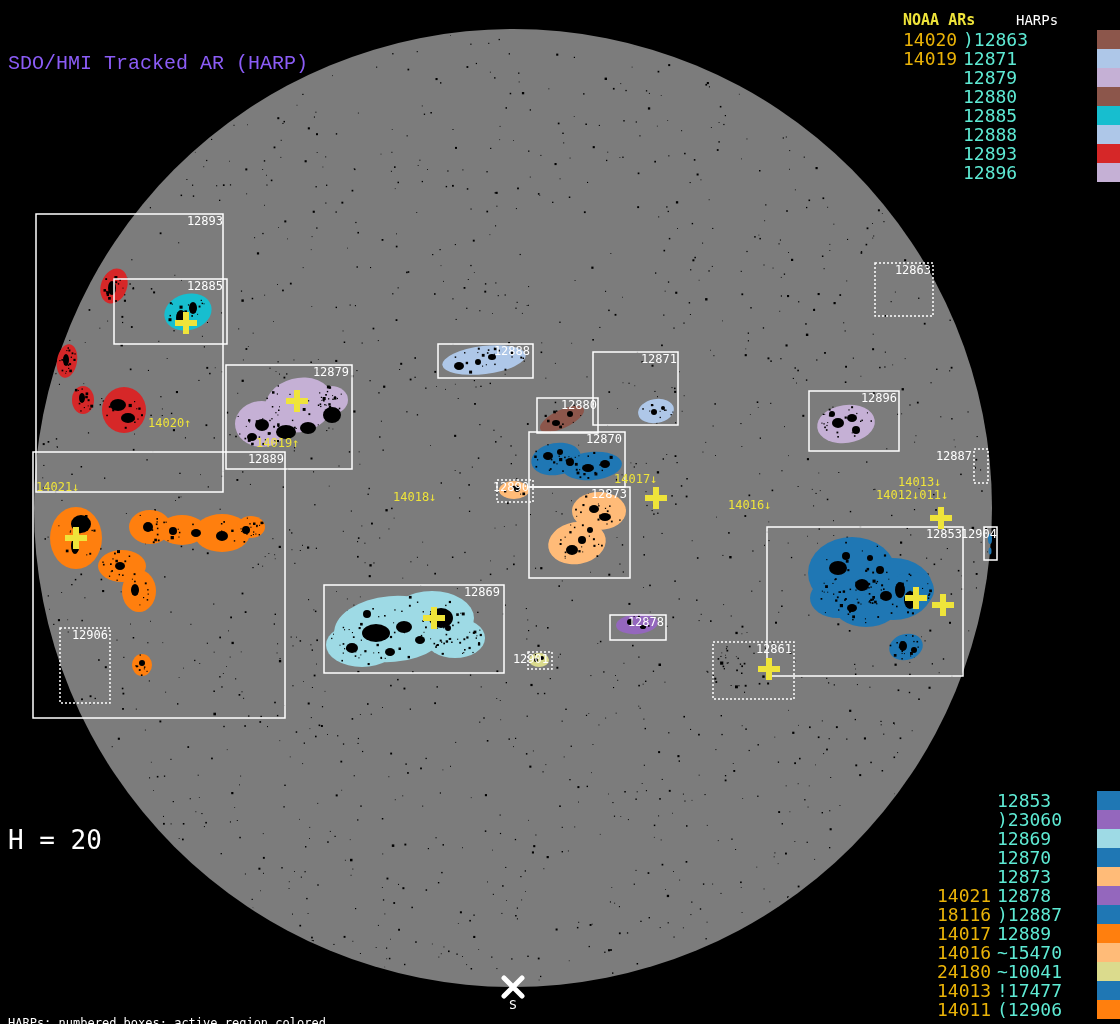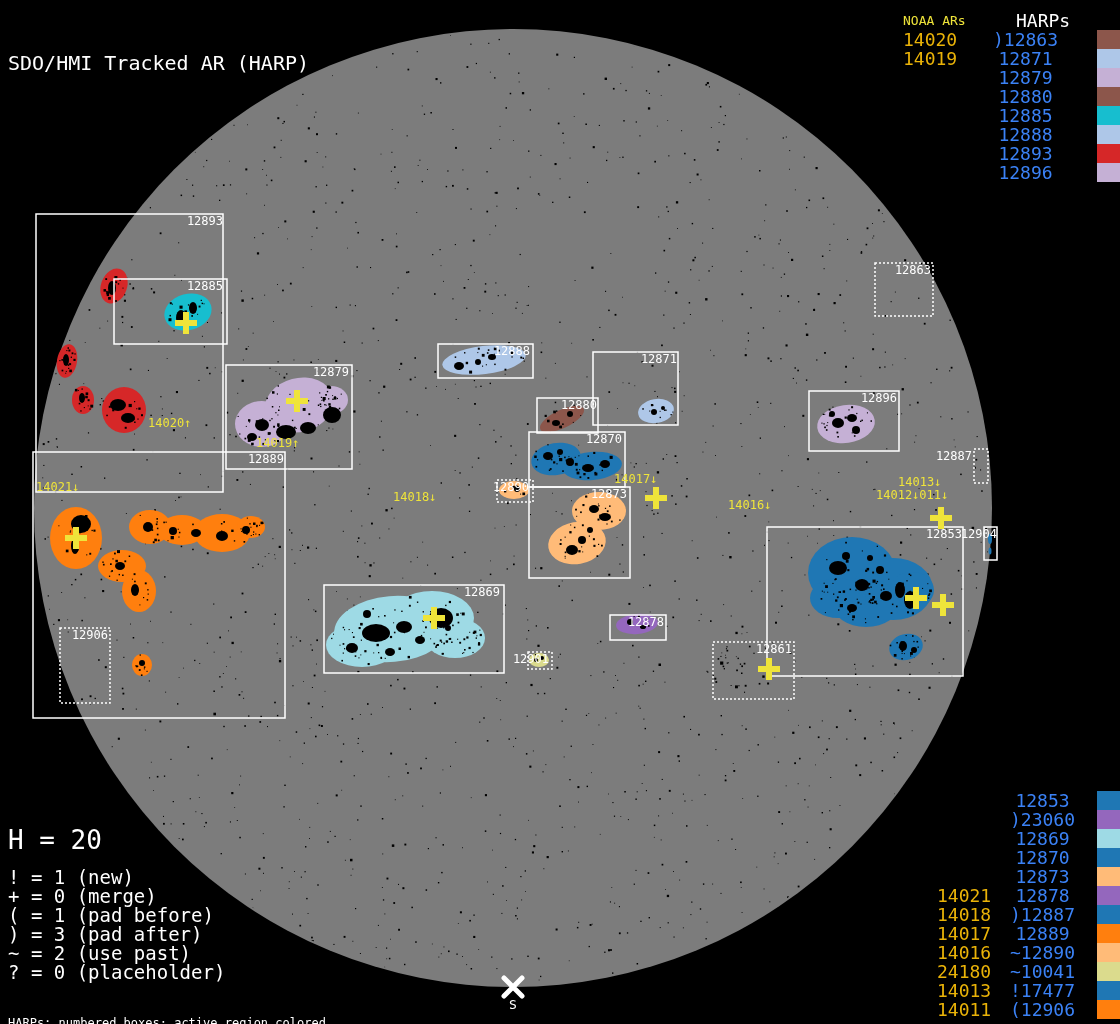--- a/index.html
+++ b/index.html
@@ -2,29 +2,29 @@
 <html><head>
 <meta charset="utf-8">
 <style>
   html,body{margin:0;padding:0;background:#000;}
   body{width:1120px;height:1024px;overflow:hidden;font-family:"DejaVu Sans Mono",monospace;}
   #stage{position:relative;width:1120px;height:1024px;background:#000;}
   .abs{position:absolute;}
   .white{color:#fff;}
   .yellow{color:#EFE43A;}
   #figure{left:0;top:0;width:1120px;height:1024px;}
-  #title-block{left:8px;top:6px;font-size:20px;line-height:23px;color:#ffffff;white-space:pre;}
-  #noaa-header{left:903px;top:11px;font-size:13px;line-height:19px;}
-  #harps-header{left:1016px;top:11px;font-size:18px;line-height:19px;}
+  #title-block{left:8px;top:6px;font-size:20px;line-height:23px;color:#8b5cf6;white-space:pre;font-family:Liberation Mono, monospace;}
+  #noaa-header{left:903px;top:11px;font-size:15px;line-height:19px;font-weight:bold;}
+  #harps-header{left:1016px;top:11px;font-size:14px;line-height:19px;}
   .ar-rows{display:block;}
   #top-right-rows{left:903px;top:30px;width:217px;}
   #bottom-right-rows{left:937px;top:791px;width:183px;}
   .ar-row{display:flex;height:19px;line-height:19px;font-size:18px;}
   .ar-row .noaa{width:60px;color:#eab308;text-align:left;white-space:pre;}
-  .ar-row .harp{flex:1;text-align:center;color:#3b82f6;white-space:pre;}
+  .ar-row .harp{flex:1;text-align:left;color:#5eead4;white-space:pre;}
   .ar-row .swatch{width:23px;height:19px;margin-left:9px;}
   #h-count{left:8px;top:831px;font-size:26px;line-height:19px;color:#fff;white-space:pre;}
   #legend{left:8px;top:868px;font-size:19px;line-height:19px;color:#fff;white-space:pre;}
   #footnotes{left:8px;top:991px;font-size:12px;line-height:13px;color:#fff;white-space:pre;}
   svg text{font-family:"DejaVu Sans Mono",monospace;}
   .boxlabel{fill:#fff;font-size:12px;}
   .maplabel{fill:#EFE43A;font-size:12px;}
   .southlabel{fill:#fff;font-size:13px;}
 </style>
 </head>
@@ -2469,32 +2469,32 @@
         <span class="noaa"></span>
         <span class="harp">12873</span>
         <span class="swatch" style="background: rgb(255, 187, 120);"></span>
       </div>
       <div class="ar-row">
         <span class="noaa">14021</span>
         <span class="harp">12878</span>
         <span class="swatch" style="background: rgb(148, 103, 189);"></span>
       </div>
       <div class="ar-row">
-        <span class="noaa">14018</span>
+        <span class="noaa">18116</span>
         <span class="harp">)12887</span>
         <span class="swatch" style="background: rgb(31, 119, 180);"></span>
       </div>
       <div class="ar-row">
         <span class="noaa">14017</span>
         <span class="harp">12889</span>
         <span class="swatch" style="background: rgb(255, 127, 14);"></span>
       </div>
       <div class="ar-row">
         <span class="noaa">14016</span>
-        <span class="harp">~12890</span>
+        <span class="harp">~15470</span>
         <span class="swatch" style="background: rgb(255, 187, 120);"></span>
       </div>
       <div class="ar-row">
         <span class="noaa">24180</span>
         <span class="harp">~10041</span>
         <span class="swatch" style="background: rgb(219, 219, 141);"></span>
       </div>
       <div class="ar-row">
         <span class="noaa">14013</span>
         <span class="harp">!17477</span>
@@ -2502,20 +2502,19 @@
       </div>
       <div class="ar-row">
         <span class="noaa">14011</span>
         <span class="harp">(12906</span>
         <span class="swatch" style="background: rgb(255, 127, 14);"></span>
       </div>
     </div>
 
   <div class="abs" id="h-count">H = 20</div>
 
-  <div class="abs" id="legend"><div>! = 1 (new)</div><div>+ = 0 (merge)</div><div>( = 1 (pad before)</div><div>) = 3 (pad after)</div><div>~ = 2 (use past)</div><div>? = 0 (placeholder)</div></div>
 
   <div class="abs" id="footnotes">
     <div>HARPs: numbered boxes; active region colored</div>
     
   </div>
 
 </div>
 
 </body></html>

